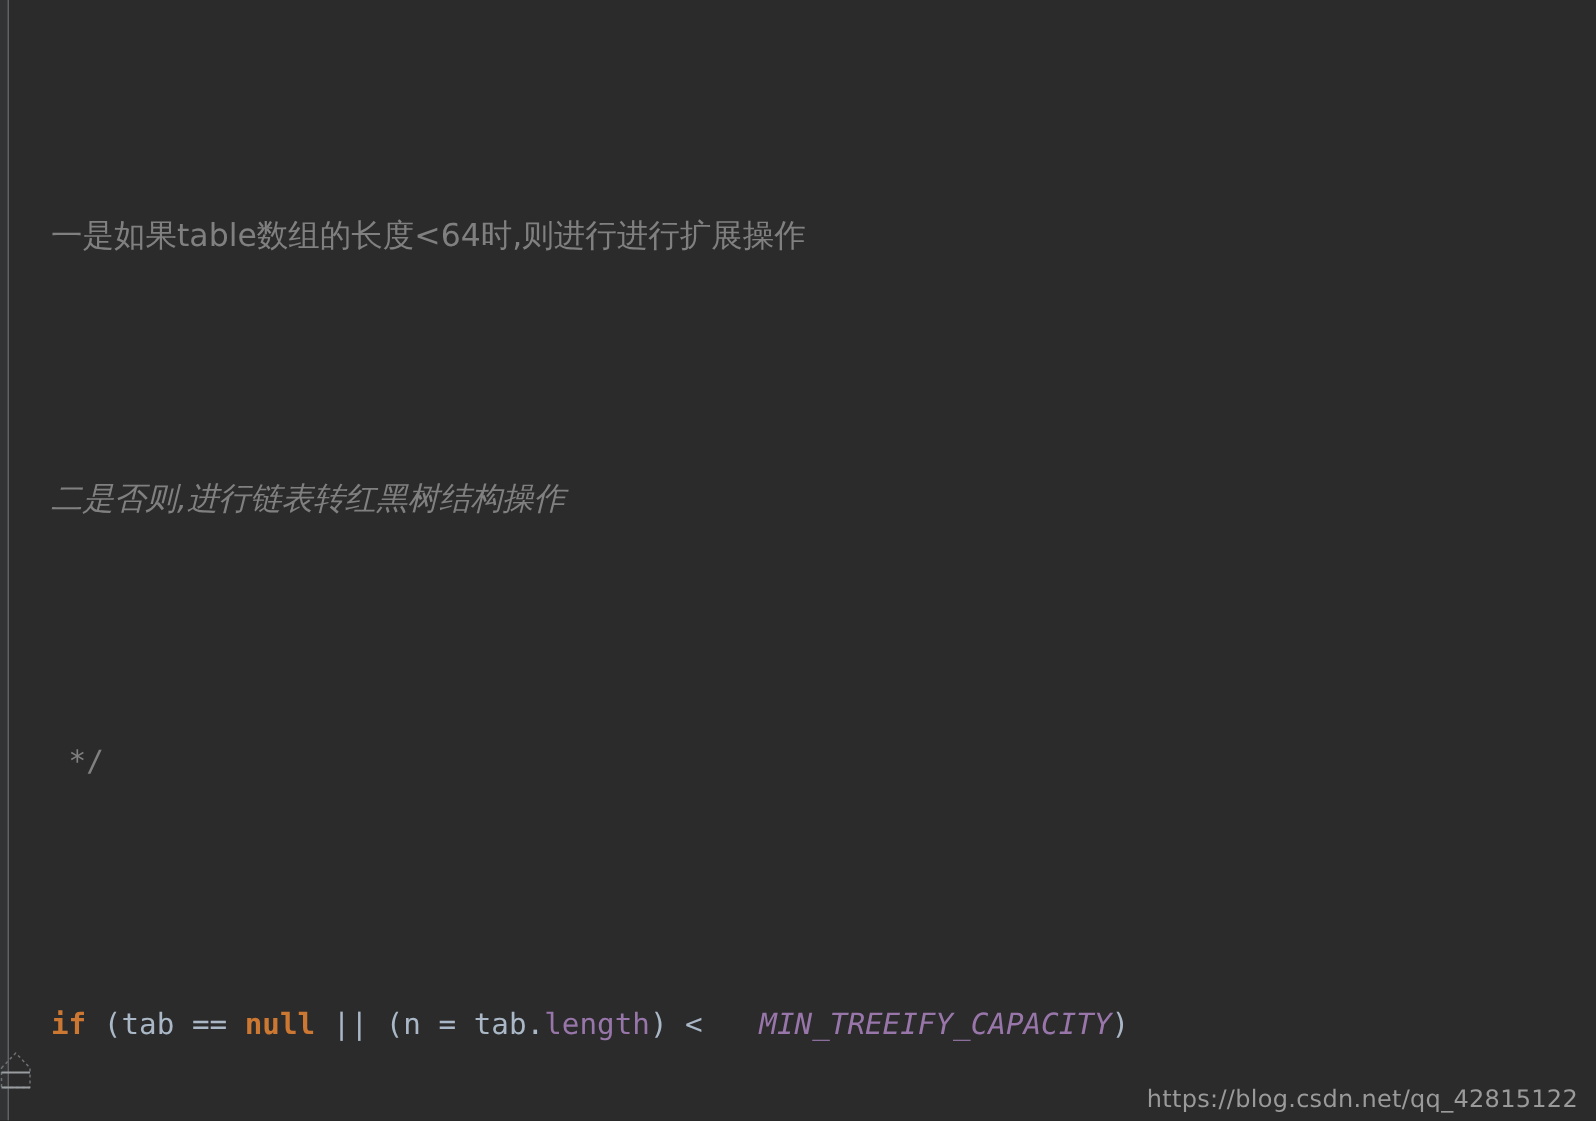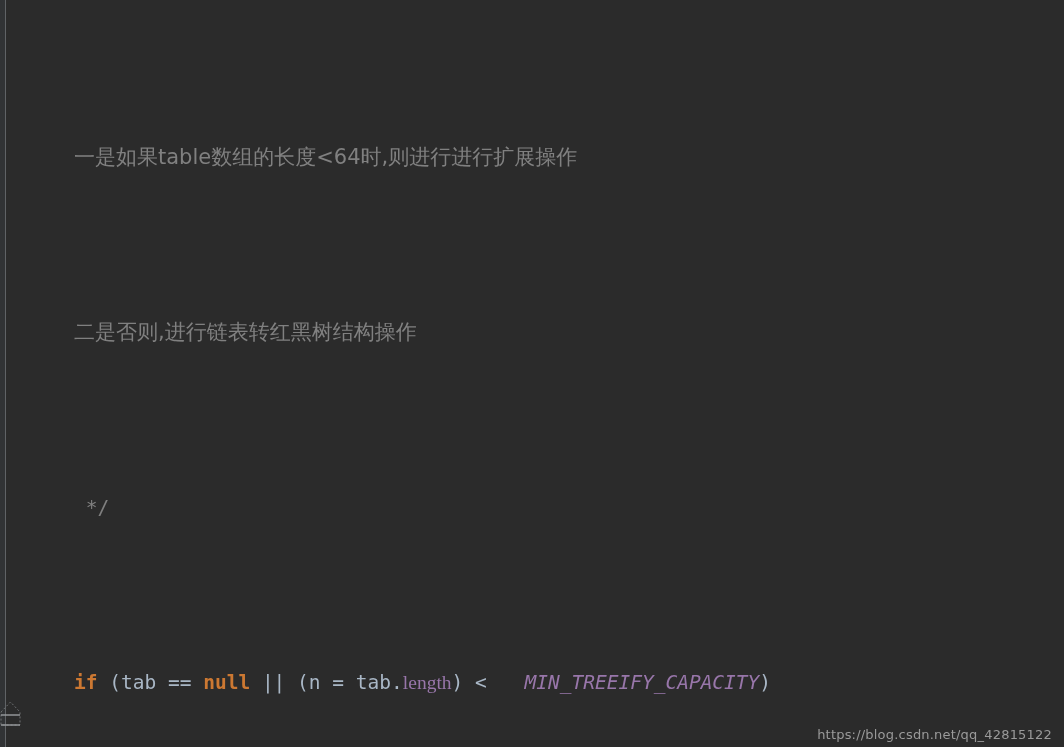--- a/index.html
+++ b/index.html
@@ -54,39 +54,39 @@
     width: 1064px;
     height: 747px;
     font-size: 19.5px;
     line-height: 35px;
     white-space: pre;
     letter-spacing: 0px;
   }
   .line {
     height: 35px;
     position: relative;
-    padding-left: 74px;
+    padding-left: 34px;
   }
 
   
   .tk-plain    { color: #a9b7c6; }
   .tk-keyword  { color: #cc7832; font-weight: bold; }
-  .tk-field    { color: #9876aa; font-family: Liberation Serif, serif; }
+  .tk-field    { color: #9876aa; }
   .tk-const    { color: #9876aa; font-style: italic; margin-left: 26px; }
   .tk-comment  { color: #808080; font-family: "DejaVu Sans", "Liberation Sans", sans-serif; }
   .tk-comment-mono { color: #808080; }
 
   
   .watermark {
     position: absolute;
     right: 12px;
     bottom: 5px;
     color: #9a9a9a;
     font-family: "DejaVu Sans", "Liberation Sans", sans-serif;
-    font-size: 13px;
+    font-size: 16px;
     letter-spacing: 0.2px;
   }
 </style>
 </head>
 <body>
 
 <div id="editor">
 
   <div class="gutter"></div>
   <div class="gutter-divider"></div>
@@ -98,21 +98,21 @@
       <line x1="1" y1="26" x2="20" y2="26" stroke="#9a9da0" stroke-width="1.4"></line>
     </svg>
   </div>
 
   <div class="code">
 
     
     <div class="line"><span class="tk-comment" style="font-size:21px;">一是如果table数组的长度&lt;64时,则进行进行扩展操作</span></div>
 
     
-    <div class="line"><span class="tk-comment" style="font-size:21px;">二是否则,进行链表转红黑树结构操作</span></div>
+    <div class="line"><span class="tk-comment" style="font-size:21px;font-style:italic;">二是否则,进行链表转红黑树结构操作</span></div>
 
     
     <div class="line"><span class="tk-comment-mono"> */</span></div>
 
     
     <div class="line"><span class="tk-keyword">if</span><span class="tk-plain"> (</span><span class="tk-plain">tab</span><span class="tk-plain"> == </span><span class="tk-keyword">null</span><span class="tk-plain"> || (</span><span class="tk-plain">n</span><span class="tk-plain"> = </span><span class="tk-plain">tab</span><span class="tk-plain">.</span><span class="tk-field">length</span><span class="tk-plain">) &lt; </span><span class="tk-const">MIN_TREEIFY_CAPACITY</span><span class="tk-plain">)</span></div>
 
     
     
 

